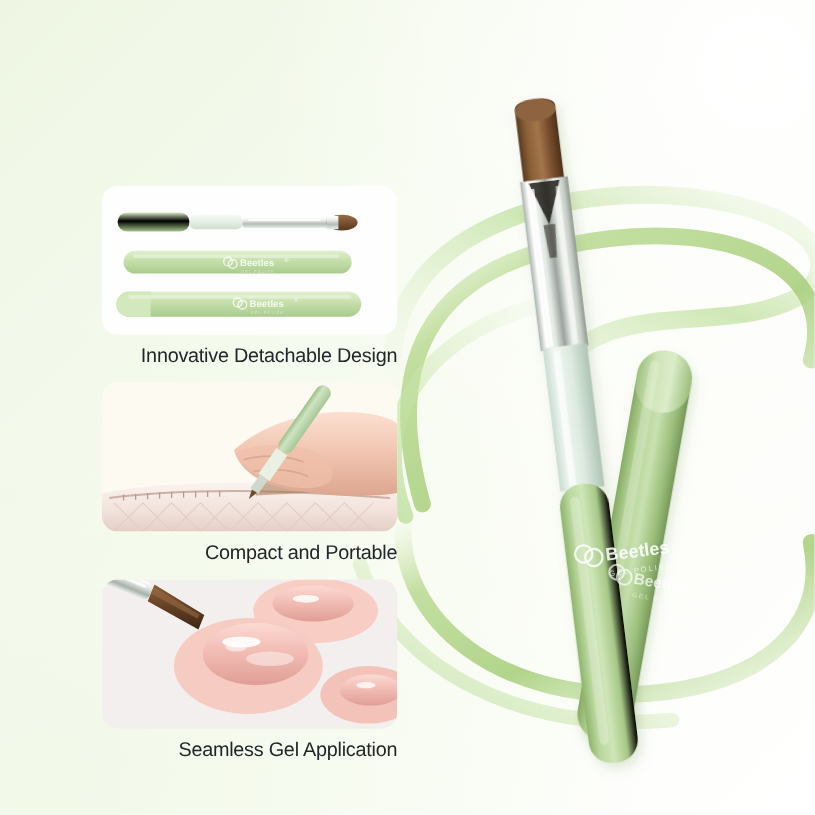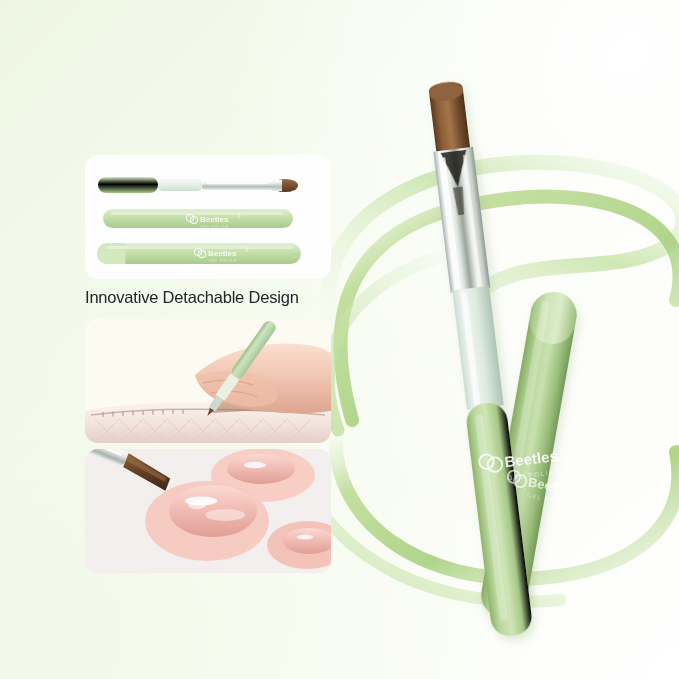--- a/index.html
+++ b/index.html
@@ -29,21 +29,21 @@
 
   
   .cards{position:absolute;left:85px;top:155px;width:246px;}
   .feature{margin-bottom:6px;}
   .card{
     position:relative;width:246px;height:124px;
     border-radius:13px;overflow:hidden;
     background:#ffffff;
   }
   .caption{
-    text-align:left;font-size:16.5px;color:#22252a;
+    text-align:right;font-size:16.5px;color:#22252a;
     letter-spacing:-.2px;padding:9px 0 6px;font-weight:400;
   }
 
   
   .c1{background:#fefefe;}
 
   
   .c2{
     background:
       linear-gradient(180deg,#fdfbf2 0%,#fbf7ec 52%,#f7efe6 62%,#f3e7e0 100%);
@@ -304,20 +304,21 @@
           <path d="M126,74 C142,71 158,72 172,78" stroke="#dba992" stroke-width="1.4" fill="none"></path>
 
           <g transform="rotate(35 150 60)">
             <rect x="142" y="-8" width="13" height="66" rx="6" fill="url(#pen2)"></rect>
             <rect x="143" y="58" width="11" height="26" fill="#e8f1e4"></rect>
             <rect x="144.5" y="84" width="8" height="14" fill="#cfd8cd"></rect>
             <path d="M146,98 l5,0 l-2.5,8 Z" fill="#6d4c2e"></path>
           </g>
         </svg>
       </div>
+      <div class="caption">Compact and Portable</div>
     </div>
 
     <div class="feature">
       <div class="card c3">
         <svg viewBox="0 0 246 124" width="246" height="124">
           <defs>
             <linearGradient id="nail" x1="0" y1="0" x2="0" y2="1">
               <stop offset="0%" stop-color="#fbdad3"></stop>
               <stop offset="40%" stop-color="#f3c0b8"></stop>
               <stop offset="100%" stop-color="#e09e95"></stop>
@@ -353,16 +354,17 @@
             <rect x="-30" y="12" width="66" height="15" rx="6" fill="url(#fer3)"></rect>
             <rect x="-28" y="15" width="58" height="2.4" fill="#ffffff" opacity=".85"></rect>
 
             <path d="M36,12 L84,20 L84,33 L36,27 Z" fill="url(#br3)"></path>
             <path d="M36,14 L80,21 L80,25 L36,20 Z" fill="#9c6e45" opacity=".55"></path>
           </g>
 
           <ellipse cx="112" cy="56" rx="9" ry="4" fill="#ffffff" opacity=".55"></ellipse>
         </svg>
       </div>
+      <div class="caption">Seamless Gel Application</div>
     </div>
 
   </div>
 </div>
 
 </body></html>

